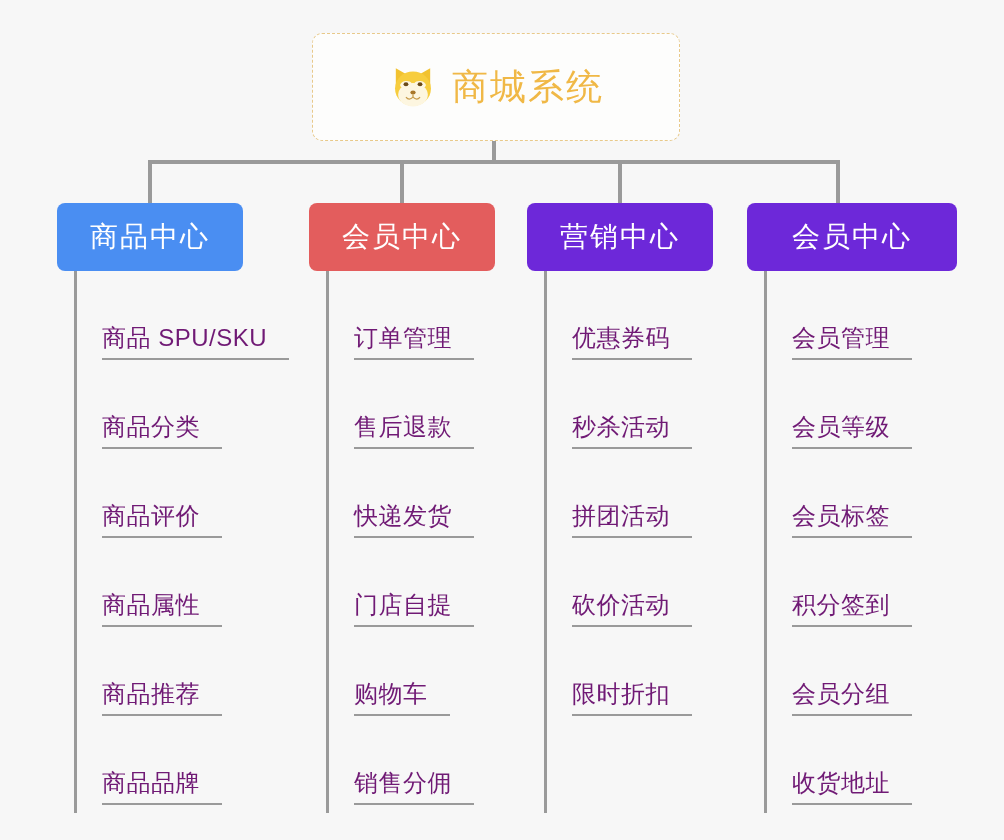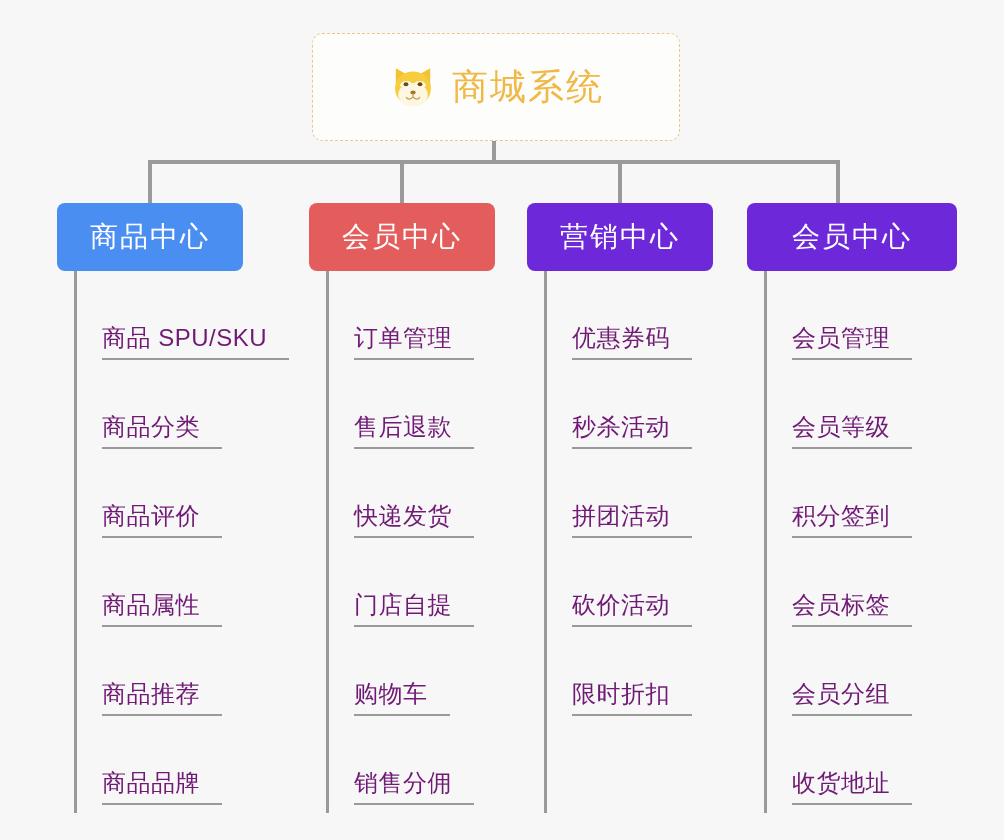--- a/index.html
+++ b/index.html
@@ -232,26 +232,26 @@
         </div>
         <div class="branch-spine" style="height: 542px;"></div>
         <ul class="leaf-list">
           <li class="leaf-item">
             <span class="leaf-text">会员管理</span>
           </li>
           <li class="leaf-item">
             <span class="leaf-text">会员等级</span>
           </li>
           <li class="leaf-item">
+            <span class="leaf-text">会员标签</span>
+          </li>
+          <li class="leaf-item">
             <span class="leaf-text">积分签到</span>
           </li>
           <li class="leaf-item">
-            <span class="leaf-text">会员标签</span>
-          </li>
-          <li class="leaf-item">
             <span class="leaf-text">会员分组</span>
           </li>
           <li class="leaf-item">
             <span class="leaf-text">收货地址</span>
           </li>
         </ul>
       </div>
     </div>
 
 </div>

